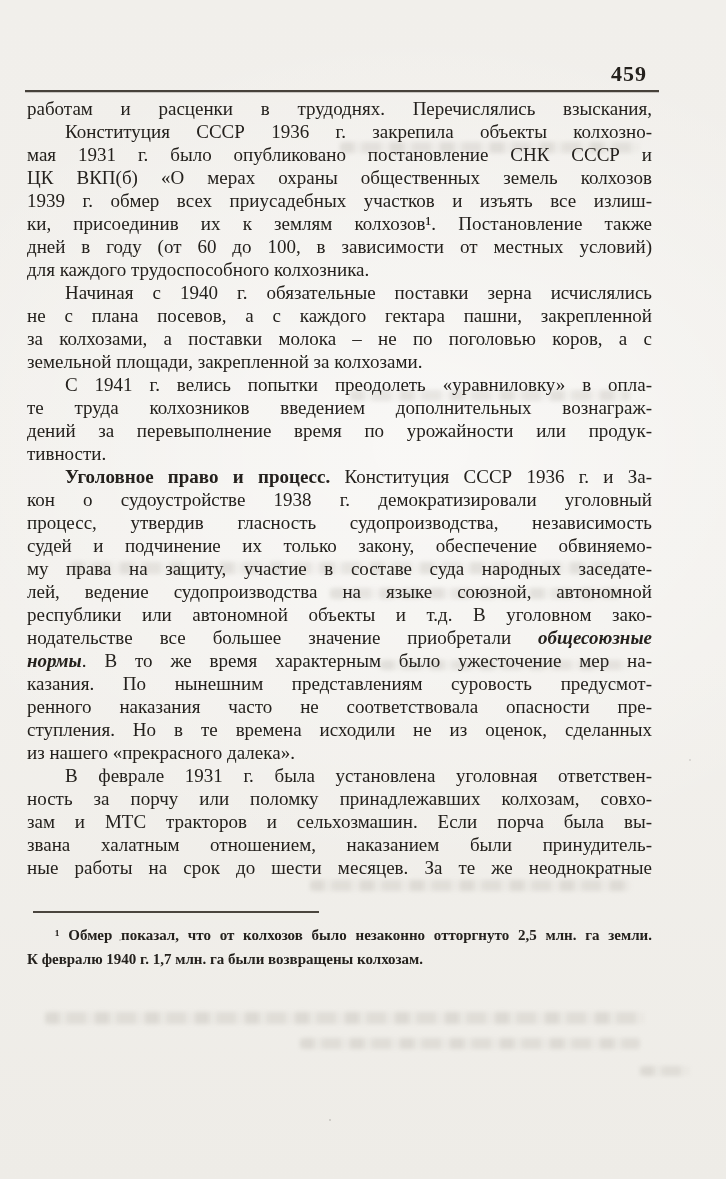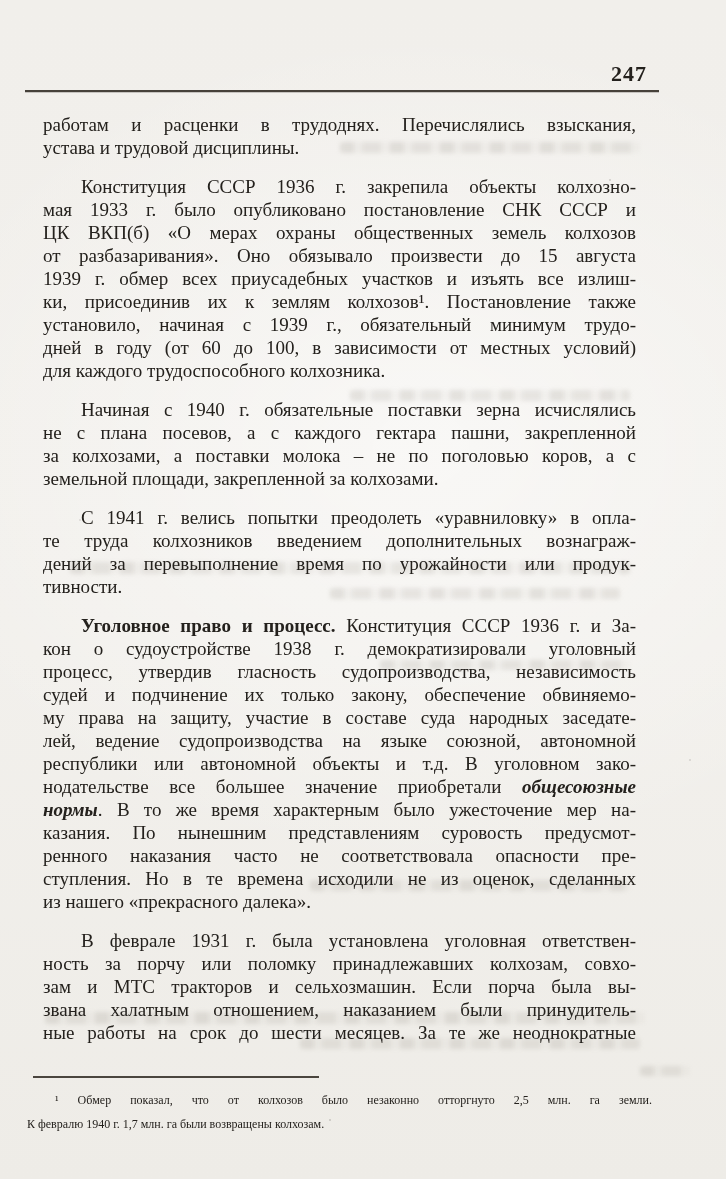--- a/index.html
+++ b/index.html
@@ -44,21 +44,21 @@
 
   .body-text {
     position: absolute;
     top: 97px;
     left: 27px;
     width: 625px;
     font-size: 19px;
     line-height: 23px;
   }
 
-  .para { margin: 16px; }
+  .para { margin: 0; }
 
   .line {
     text-align: justify;
     text-align-last: justify;
     white-space: normal;
     height: 23px;
     overflow: visible;
   }
   .line.last { text-align-last: left; }
   .line.indent { text-indent: 38px; }
@@ -69,22 +69,23 @@
   .footnote {
     margin-top: 32px;
   }
   .footnote-separator {
     width: 286px;
     height: 2px;
     background: #4a453e;
     margin: 0 0 10px 6px;
   }
   .footnote-text {
-    font-size: 12px;
+    font-size: 15px;
     line-height: 24px;
+    font-weight: bold;
   }
   .footnote-text .line { height: 24px; }
   .footnote-text .fn-first { text-indent: 28px; }
 
   
   .smudge {
     position: absolute;
     filter: blur(2.2px);
     background: repeating-linear-gradient(90deg,
       rgba(125,118,106,0.16) 0 14px,
@@ -101,38 +102,35 @@
 <div class="smudge" style="top:142px; left:340px; width:300px; height:11px;"></div>
 <div class="smudge" style="top:390px; left:350px; width:280px; height:11px;"></div>
 <div class="smudge" style="top:562px; left:70px; width:560px; height:12px;"></div>
 <div class="smudge" style="top:588px; left:330px; width:290px; height:11px;"></div>
 <div class="smudge" style="top:660px; left:380px; width:250px; height:10px;"></div>
 <div class="smudge" style="top:880px; left:310px; width:320px; height:11px;"></div>
 <div class="smudge" style="top:1012px; left:45px; width:600px; height:12px;"></div>
 <div class="smudge" style="top:1038px; left:300px; width:340px; height:11px;"></div>
 <div class="smudge" style="top:1066px; left:640px; width:50px; height:10px;"></div>
 
-<div class="page-number">247</div>
+<div class="page-number">459</div>
 
 <div class="header-rule"></div>
 
 <div class="body-text">
 
   <div class="para">
       <div class="line"><span>работам и расценки в трудоднях. Перечислялись взыскания,</span></div>
-      <div class="line last"><span>устава и трудовой дисциплины.</span></div>
     </div>
     <div class="para">
       <div class="line indent"><span>Конституция СССР 1936 г. закрепила объекты колхозно-</span></div>
-      <div class="line"><span>мая 1933 г. было опубликовано постановление СНК СССР и</span></div>
+      <div class="line"><span>мая 1931 г. было опубликовано постановление СНК СССР и</span></div>
       <div class="line"><span>ЦК ВКП(б) «О мерах охраны общественных земель колхозов</span></div>
-      <div class="line"><span>от разбазаривания». Оно обязывало произвести до 15 августа</span></div>
       <div class="line"><span>1939 г. обмер всех приусадебных участков и изъять все излиш-</span></div>
       <div class="line"><span>ки, присоединив их к землям колхозов¹. Постановление также</span></div>
-      <div class="line"><span>установило, начиная с 1939 г., обязательный минимум трудо-</span></div>
       <div class="line"><span>дней в году (от 60 до 100, в зависимости от местных условий)</span></div>
       <div class="line last"><span>для каждого трудоспособного колхозника.</span></div>
     </div>
     <div class="para">
       <div class="line indent"><span>Начиная с 1940 г. обязательные поставки зерна исчислялись</span></div>
       <div class="line"><span>не с плана посевов, а с каждого гектара пашни, закрепленной</span></div>
       <div class="line"><span>за колхозами, а поставки молока – не по поголовью коров, а с</span></div>
       <div class="line last"><span>земельной площади, закрепленной за колхозами.</span></div>
     </div>
     <div class="para">

